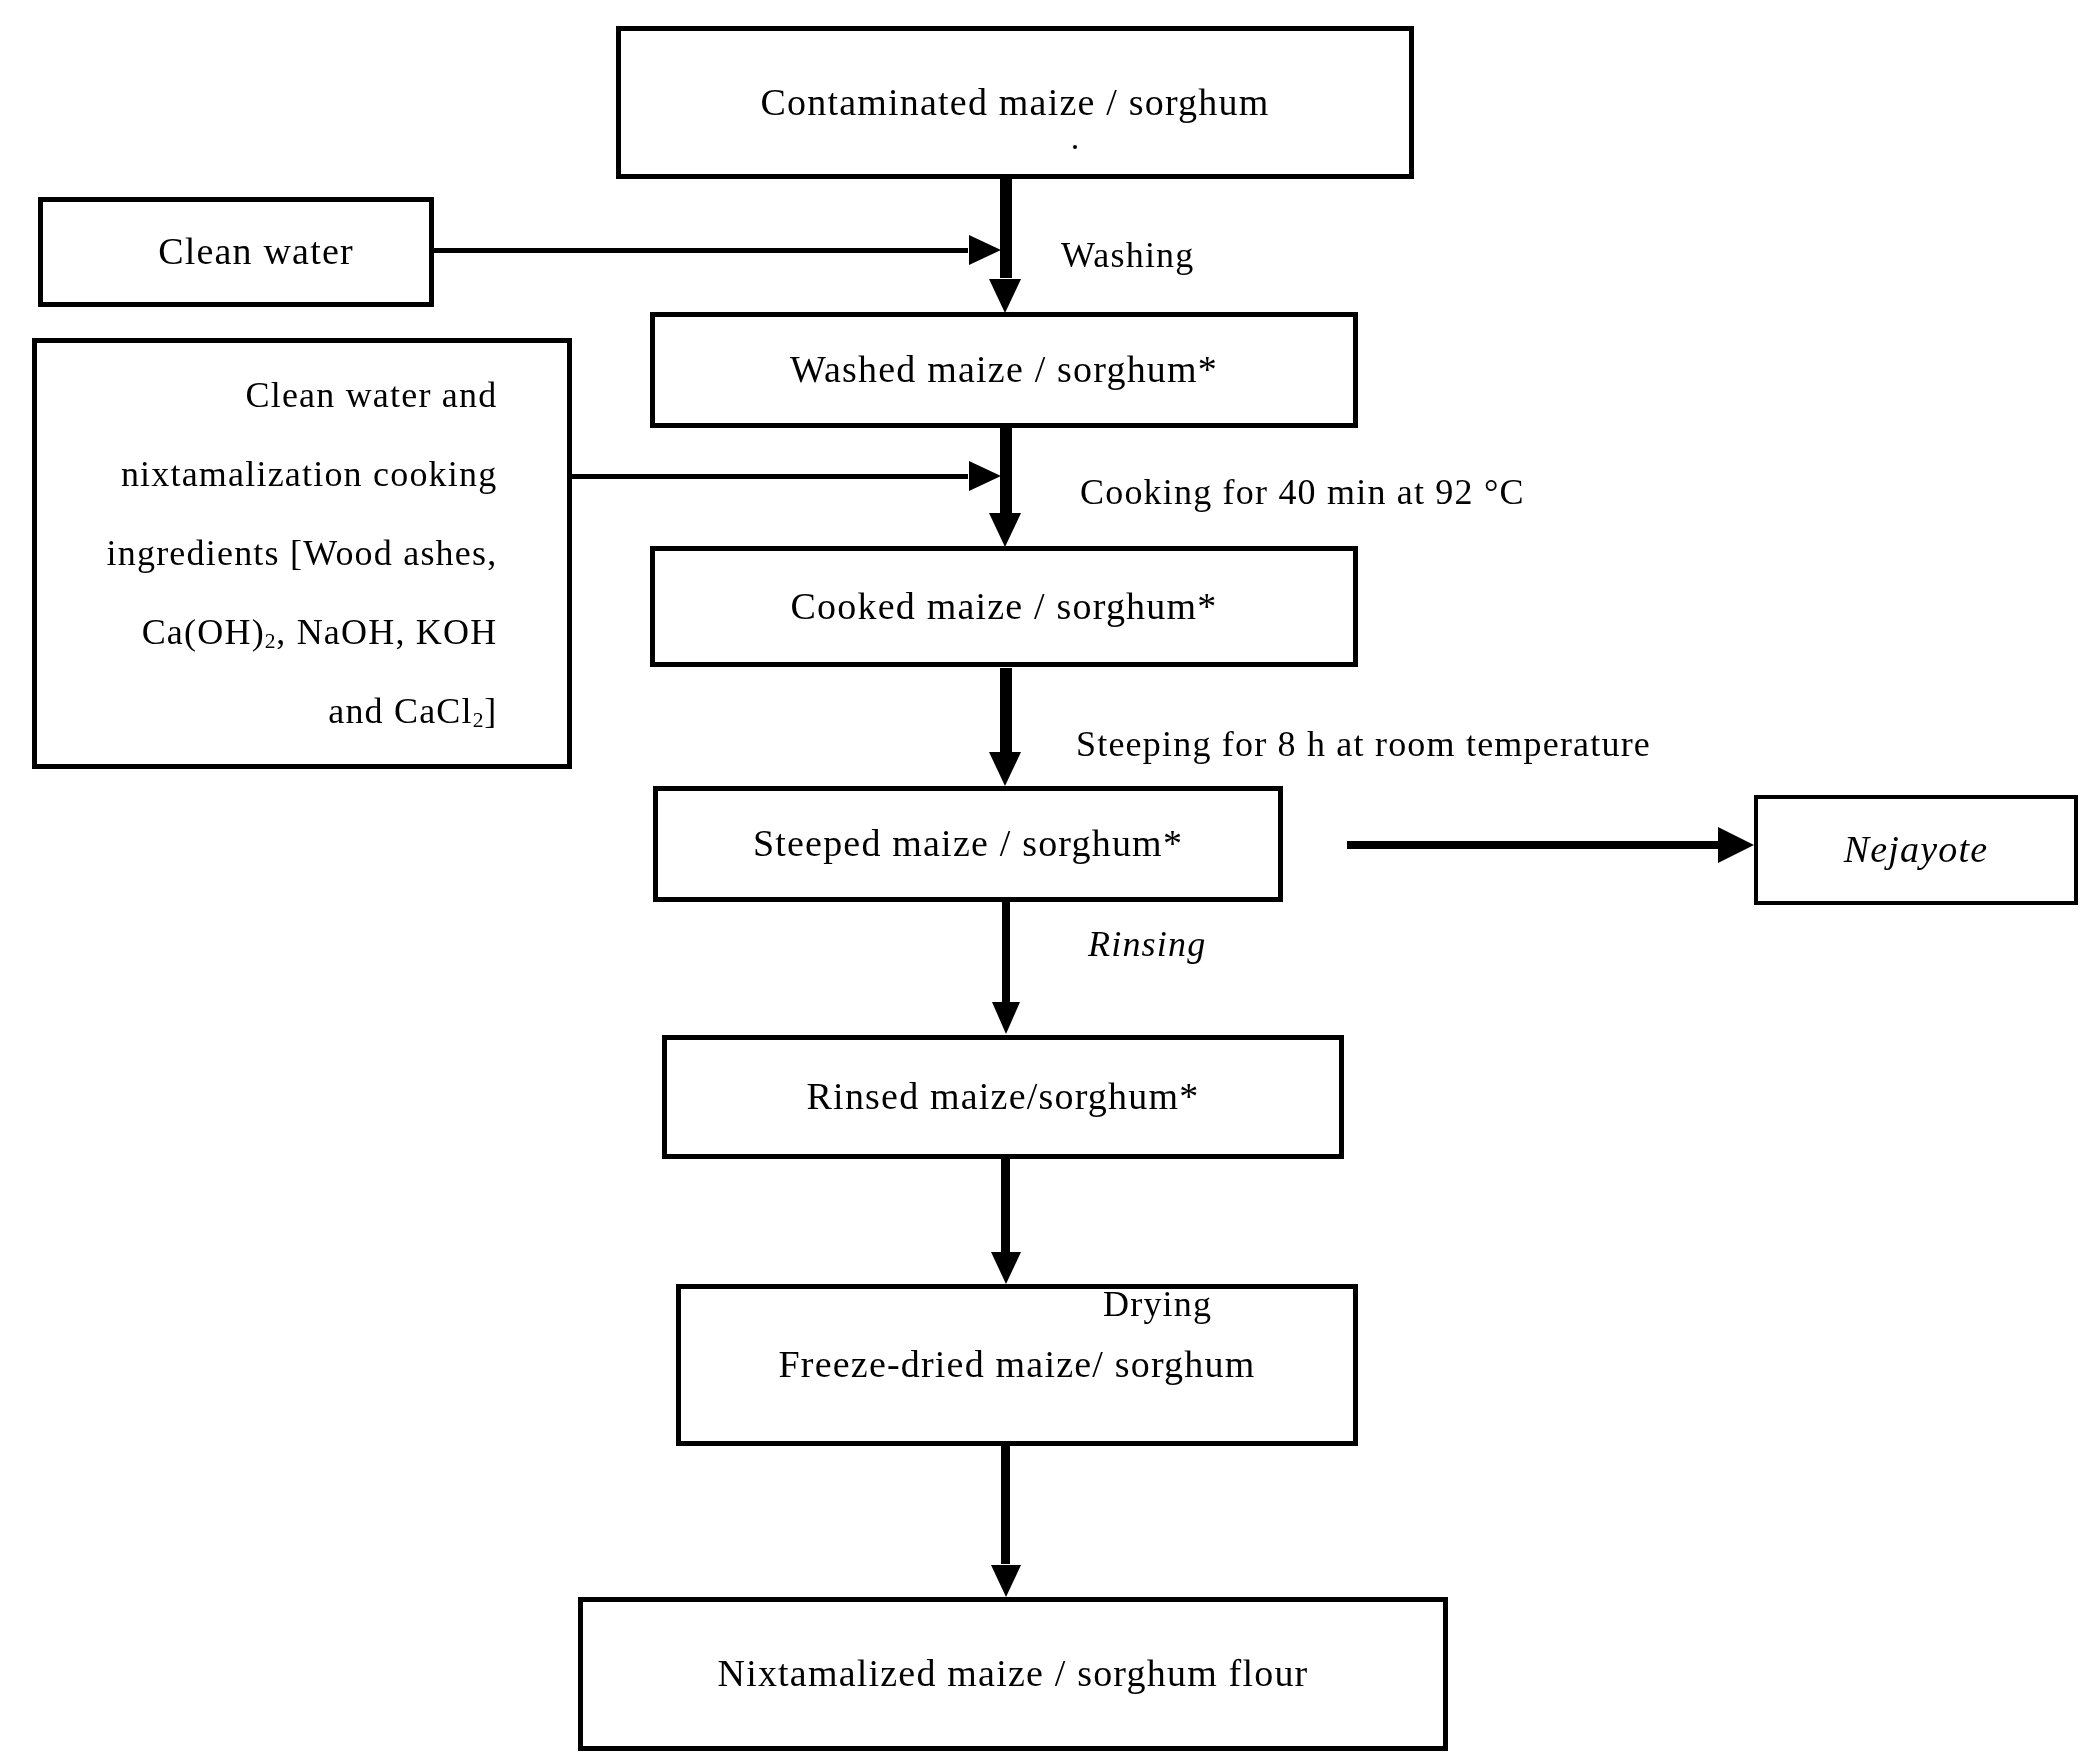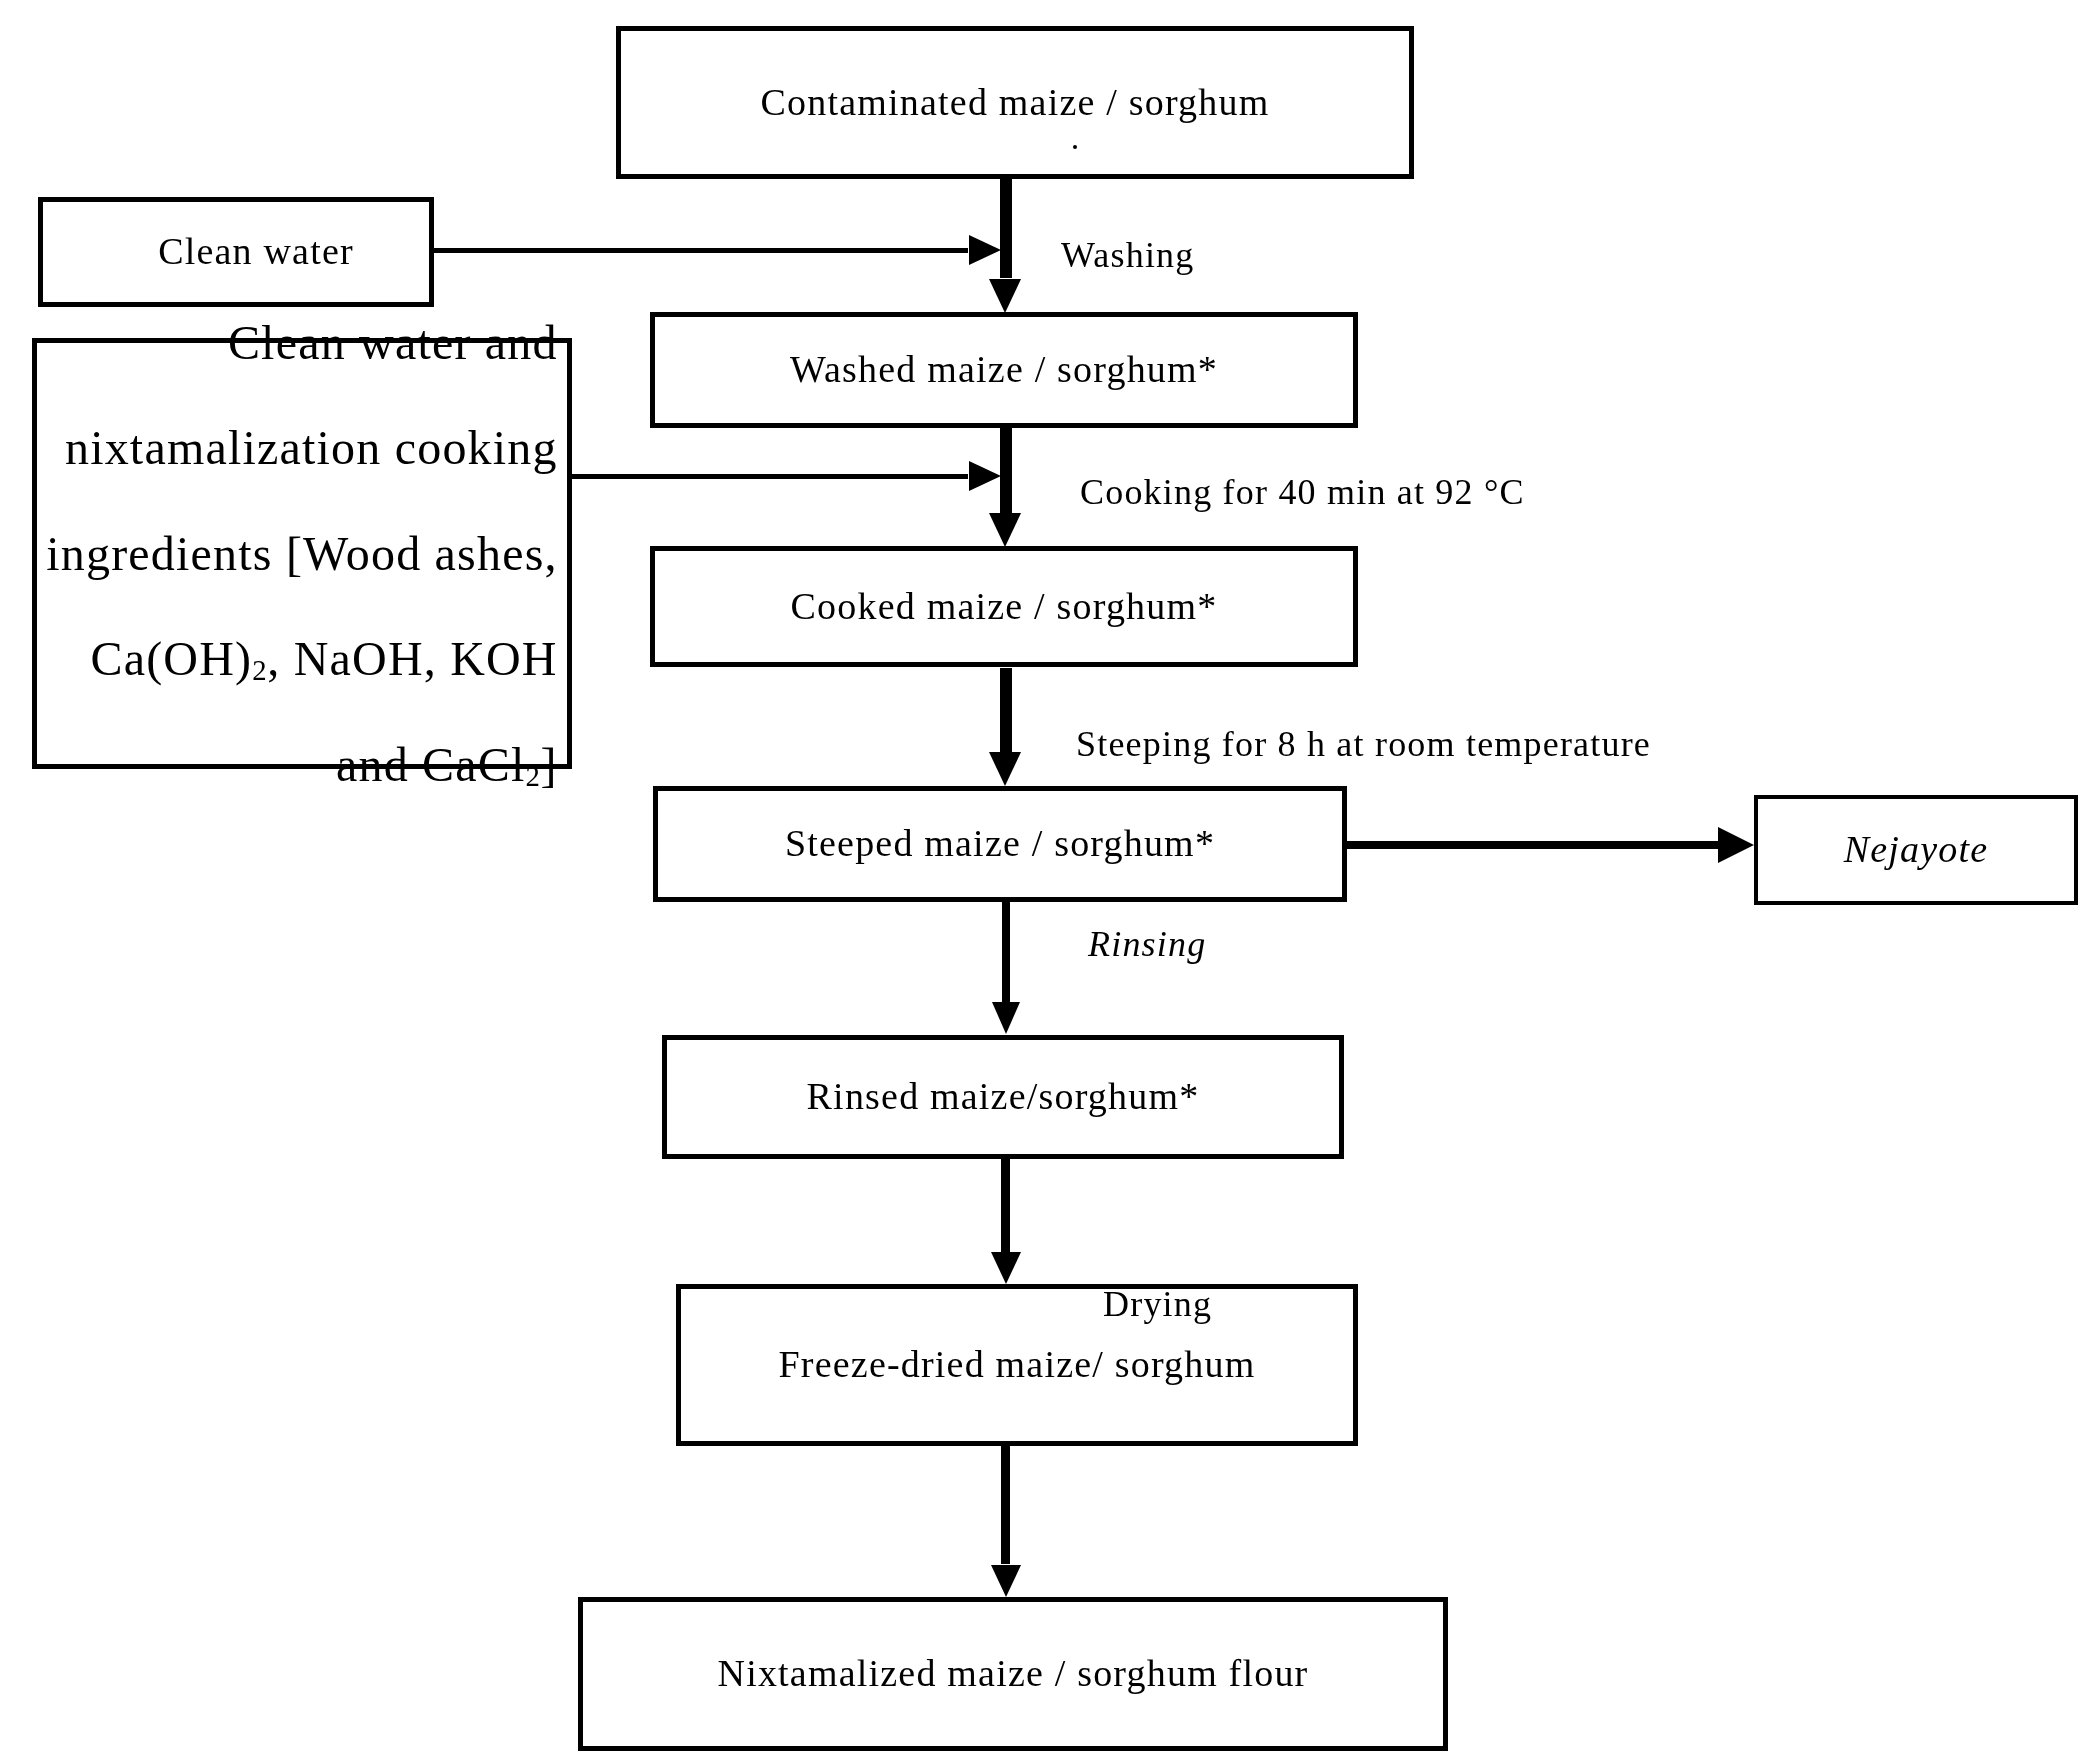--- a/index.html
+++ b/index.html
@@ -33,21 +33,21 @@
     transform: translateY(-50%);
   }
   .hline, .vline { position: absolute; background: #000000; }
   .head { position: absolute; width: 0; height: 0; }
   .head.down-lg { border-left: 16px solid transparent; border-right: 16px solid transparent; border-top: 34px solid #000000; }
   .head.down-md { border-left: 15px solid transparent; border-right: 15px solid transparent; border-top: 32px solid #000000; }
   .head.down-sm { border-left: 14px solid transparent; border-right: 14px solid transparent; border-top: 32px solid #000000; }
   .head.right-sm { border-top: 15px solid transparent; border-bottom: 15px solid transparent; border-left: 32px solid #000000; }
   .head.right-lg { border-top: 18px solid transparent; border-bottom: 18px solid transparent; border-left: 36px solid #000000; }
   .ing-content { display: flex; flex-direction: column; justify-content: center; }
-  .ing-line { font-size: 48px; line-height: 2.2; }
+  .ing-line { font-size: 36px; line-height: 2.2; }
   .ing-line sub { font-size: 0.6em; vertical-align: -0.18em; letter-spacing: 0.6px; }
   .dot { position: absolute; width: 4px; height: 4px; background: #000000; border-radius: 50%; }
 </style>
 </head>
 <body>
 
 <div class="canvas">
 
   <div class="box" style="left:616px; top:26px; width:798px; height:153px;">
     <span>Contaminated maize / sorghum</span>
@@ -69,21 +69,21 @@
         <div class="ing-line"><span>ingredients [Wood ashes,</span></div>
         <div class="ing-line"><span>Ca(OH)</span><sub>2</sub><span>, NaOH, KOH</span></div>
         <div class="ing-line"><span>and CaCl</span><sub>2</sub><span>]</span></div>
       </div>
   </div>
 
   <div class="box" style="left:650px; top:546px; width:708px; height:121px;">
     <span>Cooked maize / sorghum*</span>
   </div>
 
-  <div class="box" style="left:653px; top:786px; width:694px; height:116px;">
+  <div class="box" style="left:653px; top:786px; width:630px; height:116px;">
     <span>Steeped maize / sorghum*</span>
   </div>
 
   <div class="box thin italic" style="left:1754px; top:795px; width:324px; height:110px;">
     <span>Nejayote</span>
   </div>
 
   <div class="box" style="left:662px; top:1035px; width:682px; height:124px;">
     <span>Rinsed maize/sorghum*</span>
   </div>

